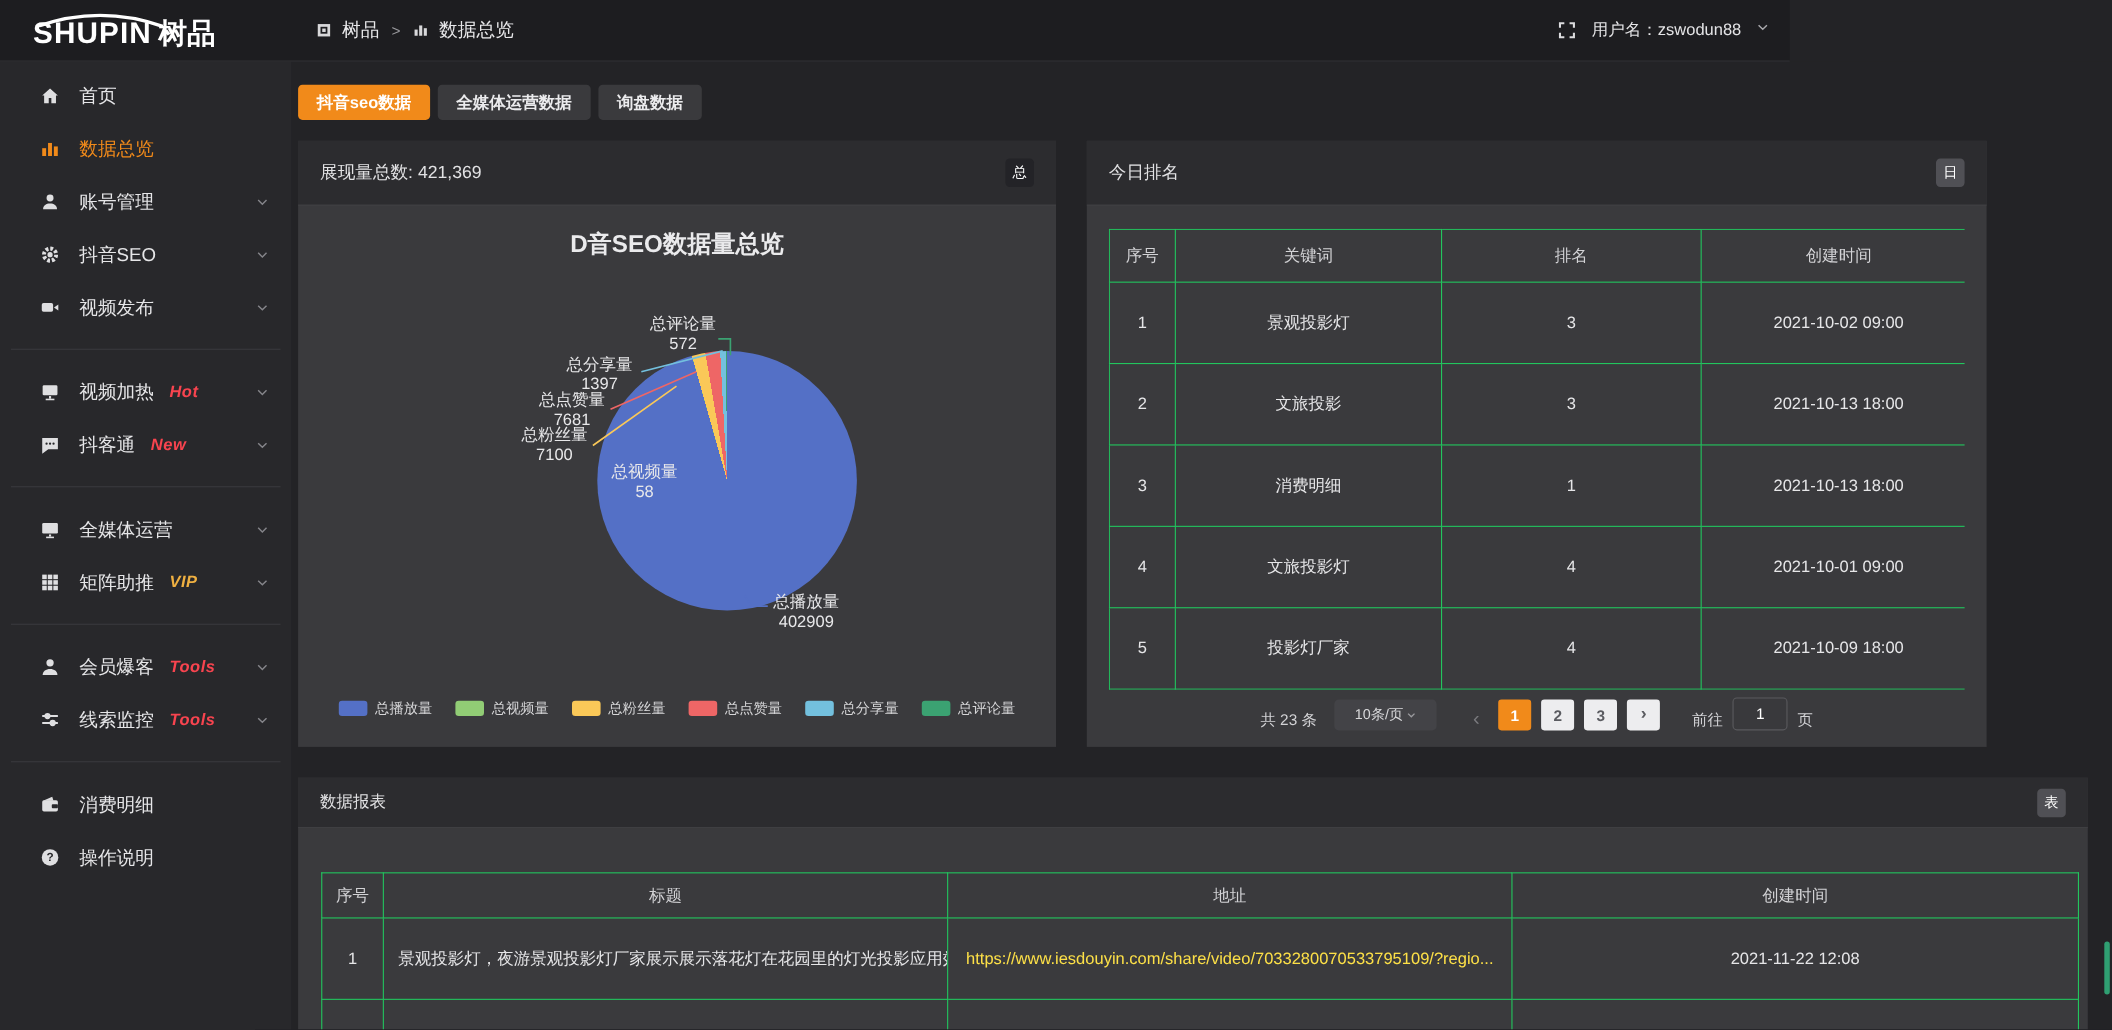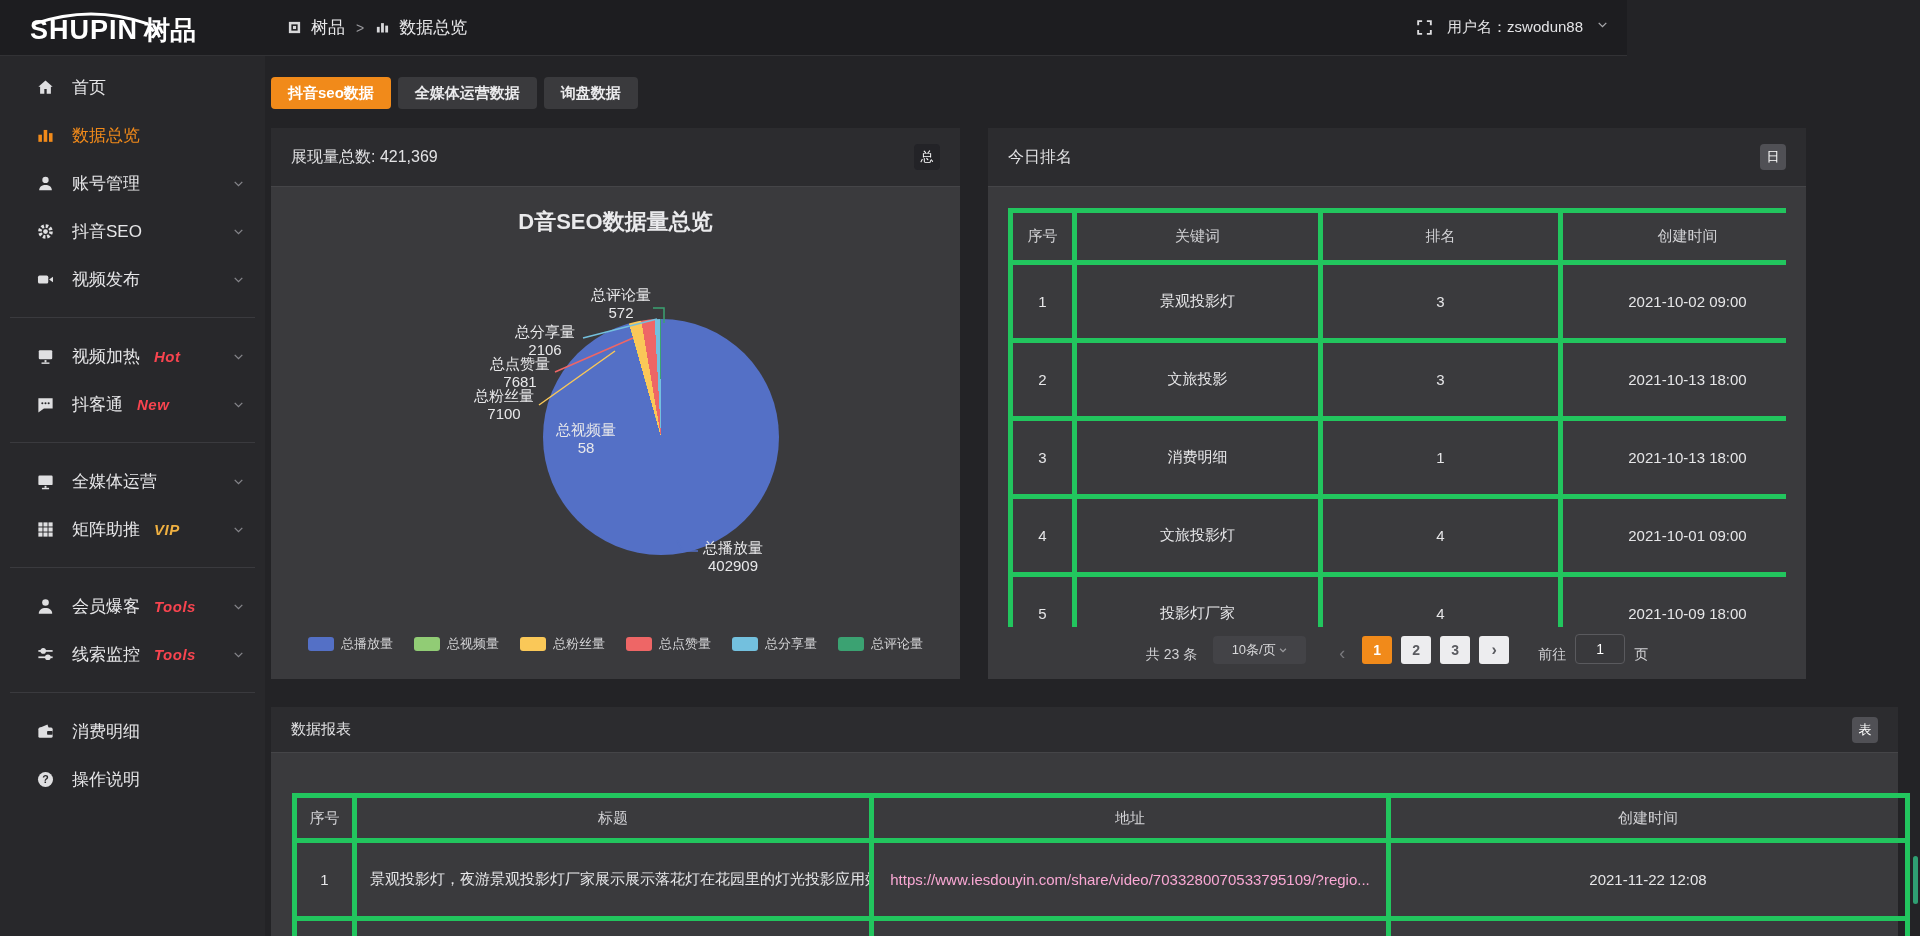--- a/index.html
+++ b/index.html
@@ -59,21 +59,21 @@
   .chart-lines{position:absolute;left:0;top:0;pointer-events:none;}
   .pie-label{position:absolute;width:110px;text-align:center;font-size:15px;color:#e8e8ea;line-height:18px;}
   .legend{position:absolute;bottom:26px;left:0;width:100%;display:flex;justify-content:center;
           align-items:center;gap:21px;}
   .legend-item{display:flex;align-items:center;gap:7px;cursor:pointer;}
   .legend-swatch{width:26px;height:14px;border-radius:3px;}
   .legend-label{font-size:13px;color:#d6d6d8;}
 
   
   table{border-collapse:collapse;table-layout:fixed;}
-  th,td{border:5px solid #22c55e;text-align:center;overflow:hidden;}
+  th,td{border:1px solid #22c55e;text-align:center;overflow:hidden;}
   th{font-weight:normal;color:#d2d2d5;font-size:15px;}
   td{color:#e6e6e8;font-size:15px;}
 
   
   .ranking-panel{width:818px;height:551px;}
   .ranking-panel .panel-body{padding:21px 20px 0;box-sizing:border-box;}
   .table-clip{height:419px;overflow:hidden;}
   .rk-table{width:776px;}
   .rk-table th{height:45px;}
   .rk-table td{height:71px;}
@@ -103,21 +103,21 @@
   .report-panel .panel-title{font-size:15px;}
   .report-panel .panel-body{padding:40px 21px 0;box-sizing:border-box;}
   .rp-table{width:1585px;}
   .rp-table th{height:38px;}
   .rp-table td{height:71px;}
   .rp-table th:nth-child(1),.rp-table td:nth-child(1){width:53px;}
   .rp-table th:nth-child(2),.rp-table td:nth-child(2){width:510px;}
   .rp-table th:nth-child(3),.rp-table td:nth-child(3){width:510px;}
   .rp-table th:nth-child(4),.rp-table td:nth-child(4){width:512px;}
   .cell-title{text-align:left;padding:0 13px;white-space:nowrap;}
-  .cell-link{color:#f9a8d4;white-space:nowrap;cursor:pointer;}
+  .cell-link{color:#fde047;white-space:nowrap;cursor:pointer;}
   .filler-row td{border-bottom:none;}
 
   
   .scroll-thumb{position:absolute;right:2px;top:856px;width:5px;height:48px;background:#2f9f72;border-radius:3px;}
 </style>
 </head>
 <body>
 
 <header class="app-header">
   <div class="logo">
@@ -379,21 +379,21 @@
           <polyline points="284,185 362,151" fill="none" stroke="#ee6666" stroke-width="1.5"></polyline>
           <polyline points="268,218 344,164" fill="none" stroke="#fac858" stroke-width="1.5"></polyline>
           <polyline points="406,354 412,364 427,364" fill="none" stroke="#5470c6" stroke-width="1.5"></polyline>
         </svg>
         <div class="pie-label" style="left:295px;top:99px;">
           <div>总评论量</div>
             <div>572</div>
         </div>
         <div class="pie-label" style="left:219px;top:136px;">
           <div>总分享量</div>
-            <div>2106</div>
+            <div>1397</div>
         </div>
         <div class="pie-label" style="left:194px;top:168px;">
           <div>总点赞量</div>
             <div>7681</div>
         </div>
         <div class="pie-label" style="left:178px;top:200px;">
           <div>总粉丝量</div>
             <div>7100</div>
         </div>
         <div class="pie-label" style="left:260px;top:234px;">

